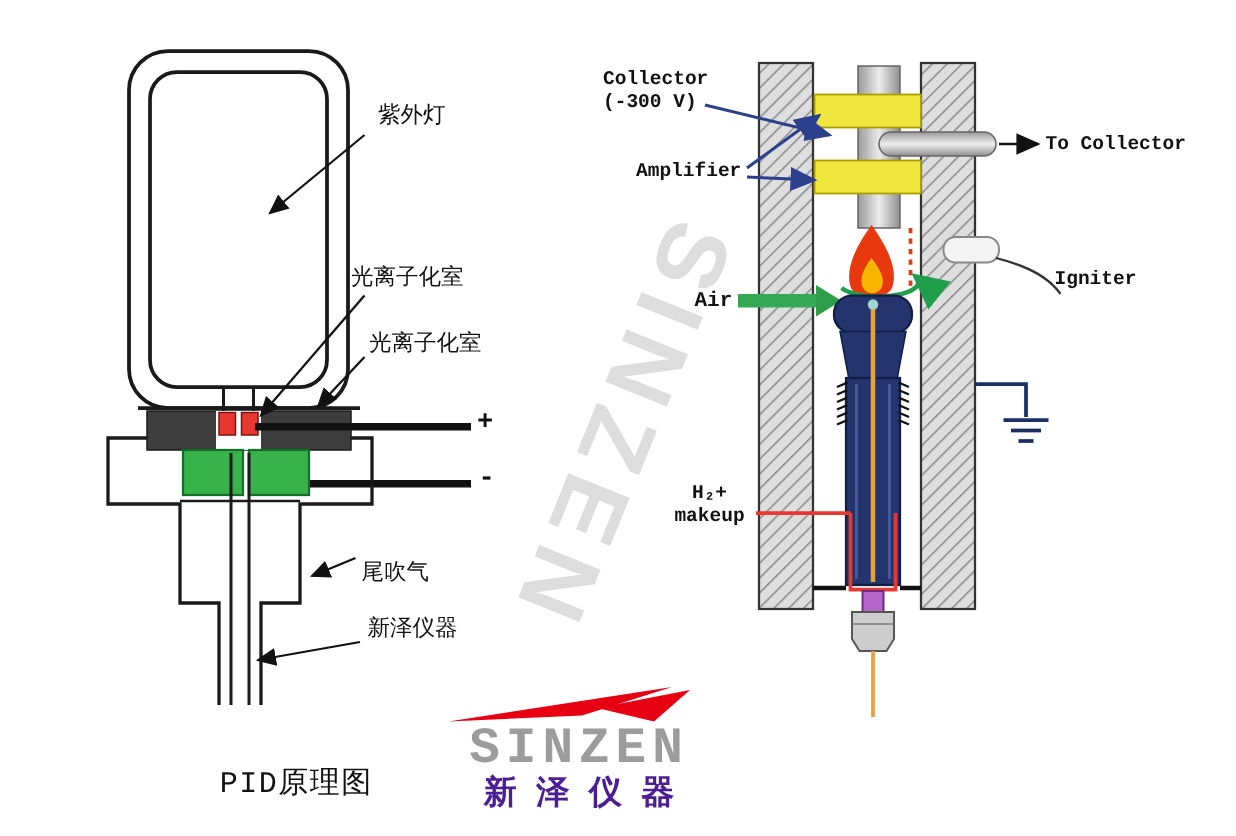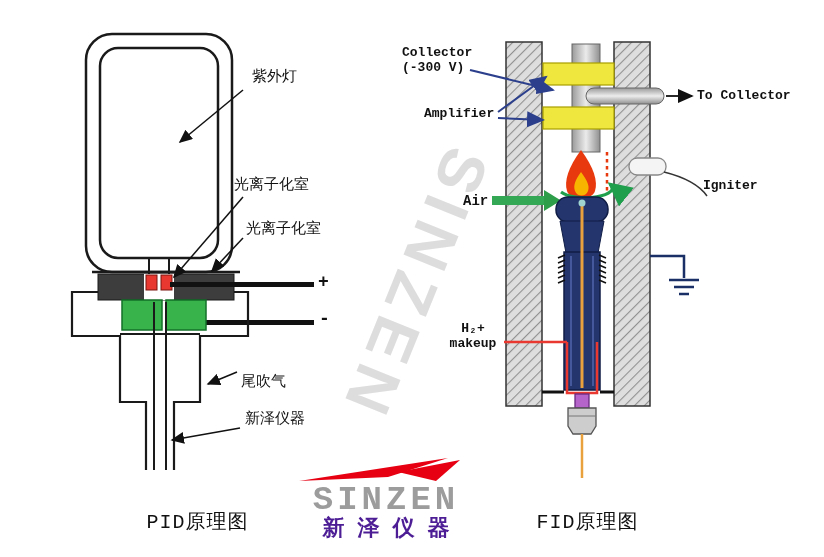--- a/index.html
+++ b/index.html
@@ -177,18 +177,17 @@
   <div class="abs overlay fid-label" style="left:424px;top:107px">Amplifier</div>
   <div class="abs overlay fid-label" style="left:697px;top:89px">To Collector</div>
   <div class="abs overlay fid-label" style="left:463px;top:193px;font-size:14px">Air</div>
   <div class="abs overlay fid-label" style="left:703px;top:179px">Igniter</div>
   <div class="abs overlay cn caption" style="left:135px;top:508px;width:125px">PID原理图</div>
 
   <div class="abs overlay fid-label" id="h2-label">
     <span style="display:block">H₂+</span>
     <span style="display:block">makeup</span>
   </div>
-  <div class="abs overlay cn caption" style="left:525px;top:508px;width:125px">FID原理图</div>
 
   <div class="abs overlay" id="logo-name">SINZEN</div>
   <div class="abs overlay" id="logo-cn">新泽仪器</div>
 
 </div>
 
 </body></html>

